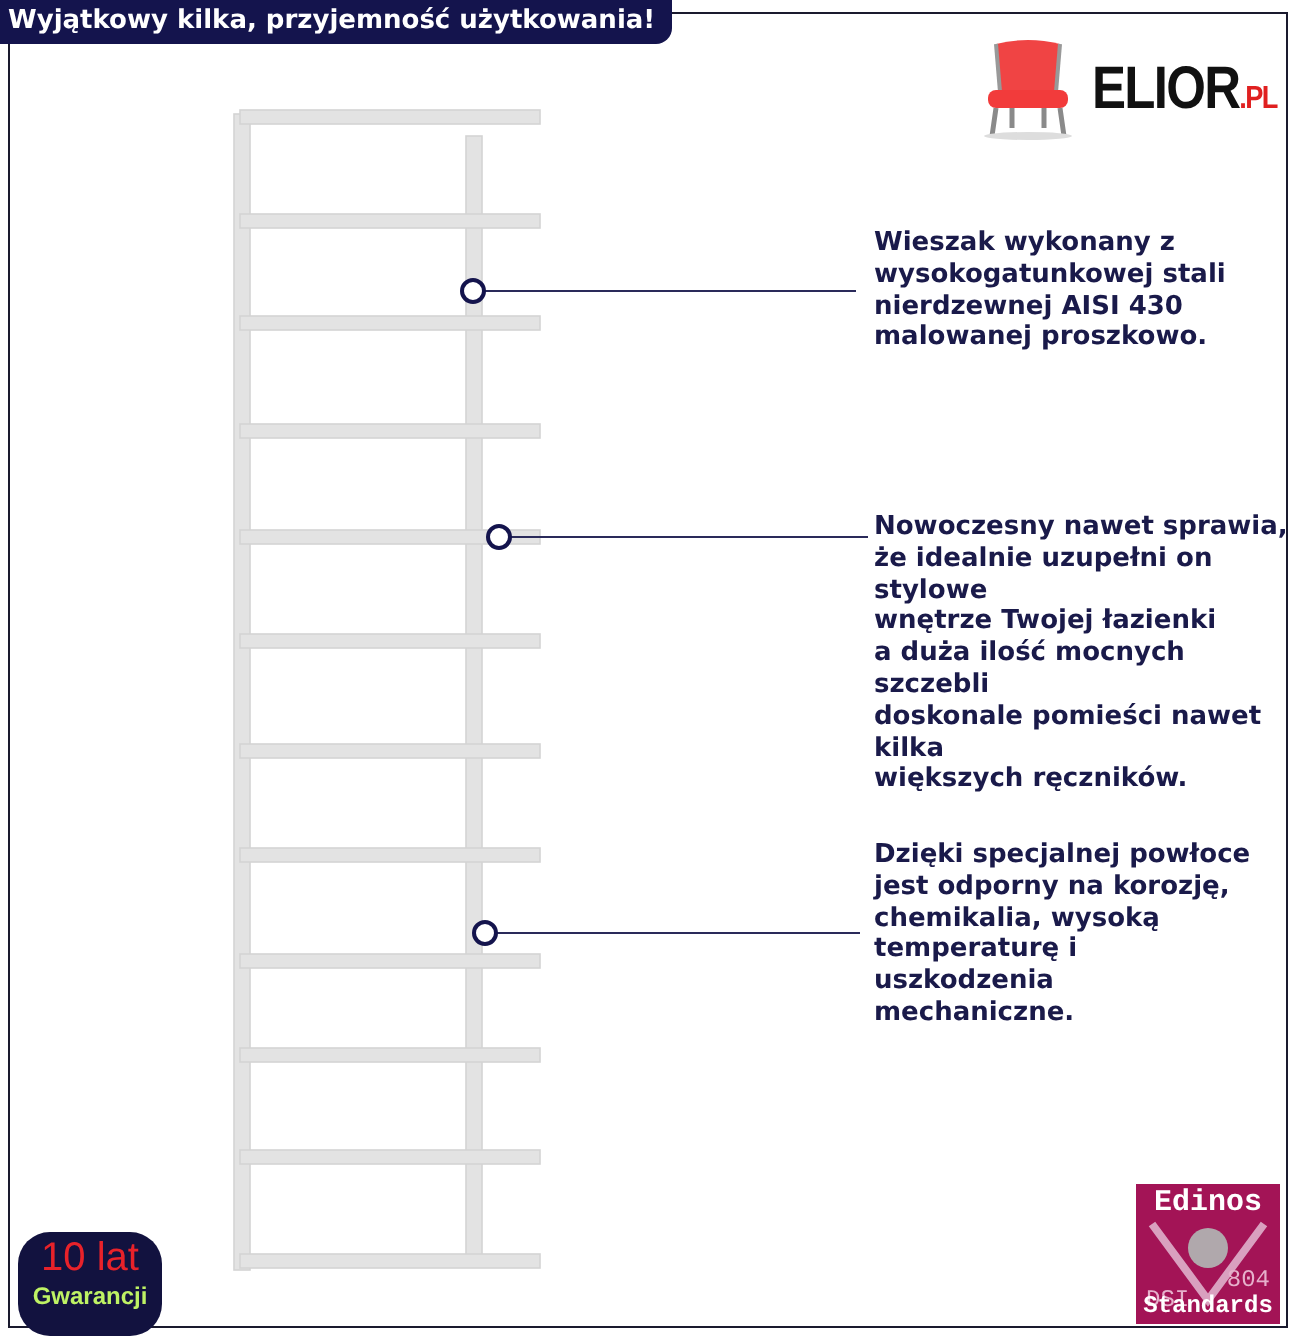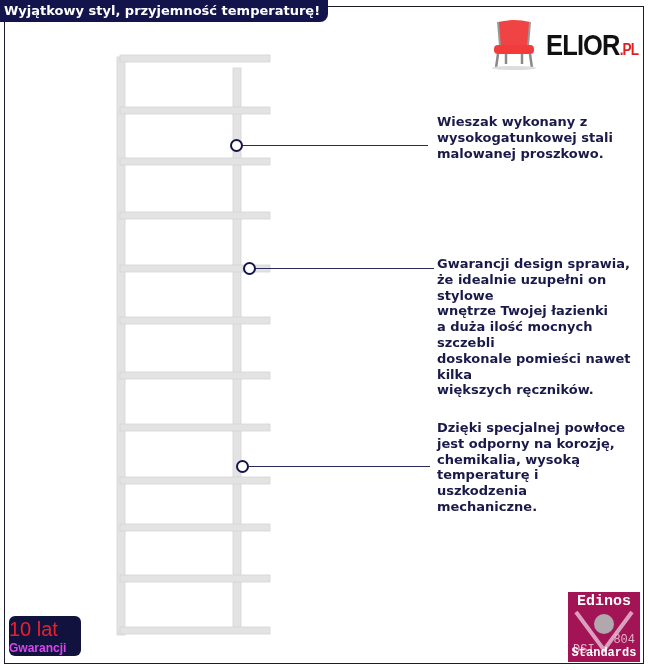--- a/index.html
+++ b/index.html
@@ -6,35 +6,35 @@
   body{width:650px;height:670px;position:relative;overflow:hidden;font-family:"DejaVu Sans","Liberation Sans",sans-serif;}
   .frame{position:absolute;left:4px;top:6px;width:640px;height:658px;border:1px solid #1a1a2e;box-sizing:border-box;}
   .banner{position:absolute;left:0;top:0;height:22px;padding:0 8px 0 4px;background:#14144d;color:#fff;font-weight:bold;font-size:13px;line-height:22px;border-bottom-right-radius:8px;white-space:nowrap;z-index:3;}
   .logo{position:absolute;left:486px;top:18px;width:160px;height:52px;}
   .logo-text{position:absolute;left:60px;top:10px;font-family:"Liberation Sans",sans-serif;font-weight:bold;font-size:30px;color:#111;letter-spacing:-1px;transform:scaleX(0.85);transform-origin:left;}
   .logo-text small{font-size:16px;color:#e02020;}
   .rack{position:absolute;left:0;top:0;}
   .callout{position:absolute;font-size:13px;font-weight:bold;color:#1a1a4a;line-height:15.8px;}
   .line{position:absolute;height:1px;background:#2a2a5a;}
   .dot{position:absolute;width:9px;height:9px;border:2px solid #14144d;border-radius:50%;background:#fff;box-sizing:content-box;}
-  .warranty{position:absolute;left:9px;top:616px;width:72px;height:40px;background:#12123f;border-radius:6px;text-align:left;}
+  .warranty{position:absolute;left:9px;top:616px;width:72px;height:52px;background:#12123f;border-radius:16px;text-align:center;}
   .w-top{color:#e8222a;font-size:20px;font-weight:normal;line-height:22px;margin-top:2px;font-family:"Liberation Sans",sans-serif;}
-  .w-bot{color:#d946ef;font-size:12px;font-weight:bold;line-height:16px;font-family:"Liberation Sans",sans-serif;}
+  .w-bot{color:#bef264;font-size:12px;font-weight:bold;line-height:16px;font-family:"Liberation Sans",sans-serif;}
   .edinos{position:absolute;left:568px;top:592px;width:72px;height:70px;background:#a31456;color:#fff;font-family:Liberation Mono, monospace;}
   .ed-title{position:absolute;top:1px;width:100%;text-align:center;font-weight:bold;font-size:15px;}
   .ed-dsi{position:absolute;left:5px;top:51px;font-size:12px;color:#e6b0cb;}
   .ed-804{position:absolute;right:5px;top:41px;font-size:12px;color:#e6b0cb;text-align:center;}
   .ed-std{position:absolute;bottom:2px;width:100%;text-align:center;font-weight:bold;font-size:12px;}
 </style>
 </head>
 <body>
 
 <div class="frame"></div>
 
-<div class="banner">Wyjątkowy styl, przyjemność temperaturę!</div>
+<div class="banner">Wyjątkowy kilka, przyjemność użytkowania!</div>
 
 <div class="logo">
   <svg width="56" height="52" viewBox="0 0 56 52" style="position:absolute;left:0;top:0">
     <path d="M12 4 Q28 0 44 4 L42 28 L14 28 Z" fill="#f04444"></path>
     <path d="M12 4 L14 28" stroke="#999" stroke-width="2"></path>
     <path d="M44 4 L42 28" stroke="#999" stroke-width="2"></path>
     <rect x="8" y="27" width="40" height="9" rx="4" fill="#f23b3b"></rect>
     <path d="M12 36 L10 50 M44 36 L46 50 M20 36 L20 46 M36 36 L36 46" stroke="#8a8a8a" stroke-width="2.5"></path>
     <ellipse cx="28" cy="50" rx="22" ry="2" fill="#ddd"></ellipse>
   </svg>
@@ -60,27 +60,28 @@
       <rect x="120" y="627" width="150" height="7"></rect>
     </g>
   </g>
 </svg>
 
 <div class="line" style="left:240px;top:145px;width:188px;"></div>
 <div class="dot" style="left:230px;top:139px;"></div>
 <div class="callout" style="left:437px;top:114px;">
   <div>Wieszak wykonany z</div>
   <div>wysokogatunkowej stali</div>
+  <div>nierdzewnej AISI 430</div>
   <div>malowanej proszkowo.</div>
 </div>
 
 <div class="line" style="left:254px;top:268px;width:180px;"></div>
 <div class="dot" style="left:243px;top:262px;"></div>
 <div class="callout" style="left:437px;top:256px;">
-  <div>Gwarancji design sprawia,</div>
+  <div>Nowoczesny nawet sprawia,</div>
   <div>że idealnie uzupełni on stylowe</div>
   <div>wnętrze Twojej łazienki</div>
   <div>a duża ilość mocnych szczebli</div>
   <div>doskonale pomieści nawet kilka</div>
   <div>większych ręczników.</div>
 </div>
 
 <div class="line" style="left:246px;top:466px;width:184px;"></div>
 <div class="dot" style="left:236px;top:460px;"></div>
 <div class="callout" style="left:437px;top:420px;">

